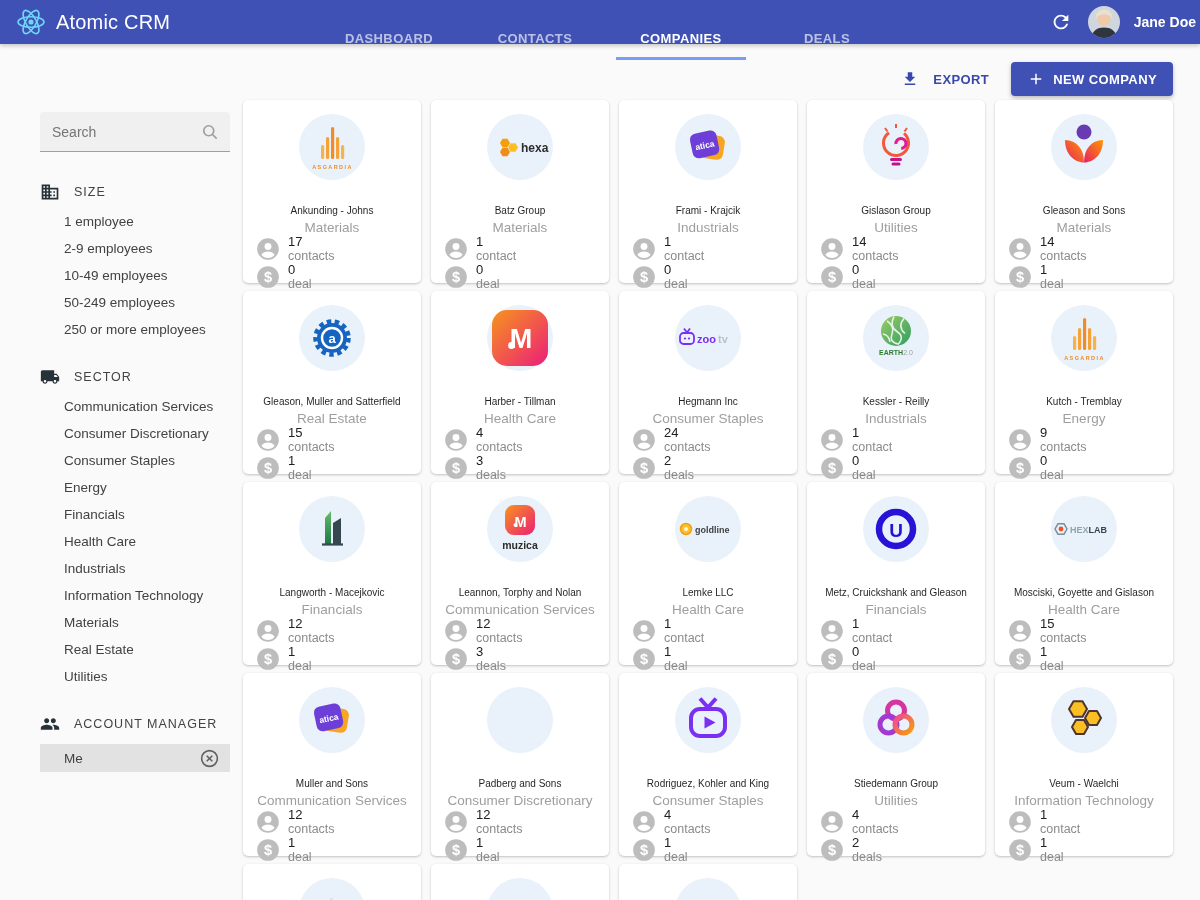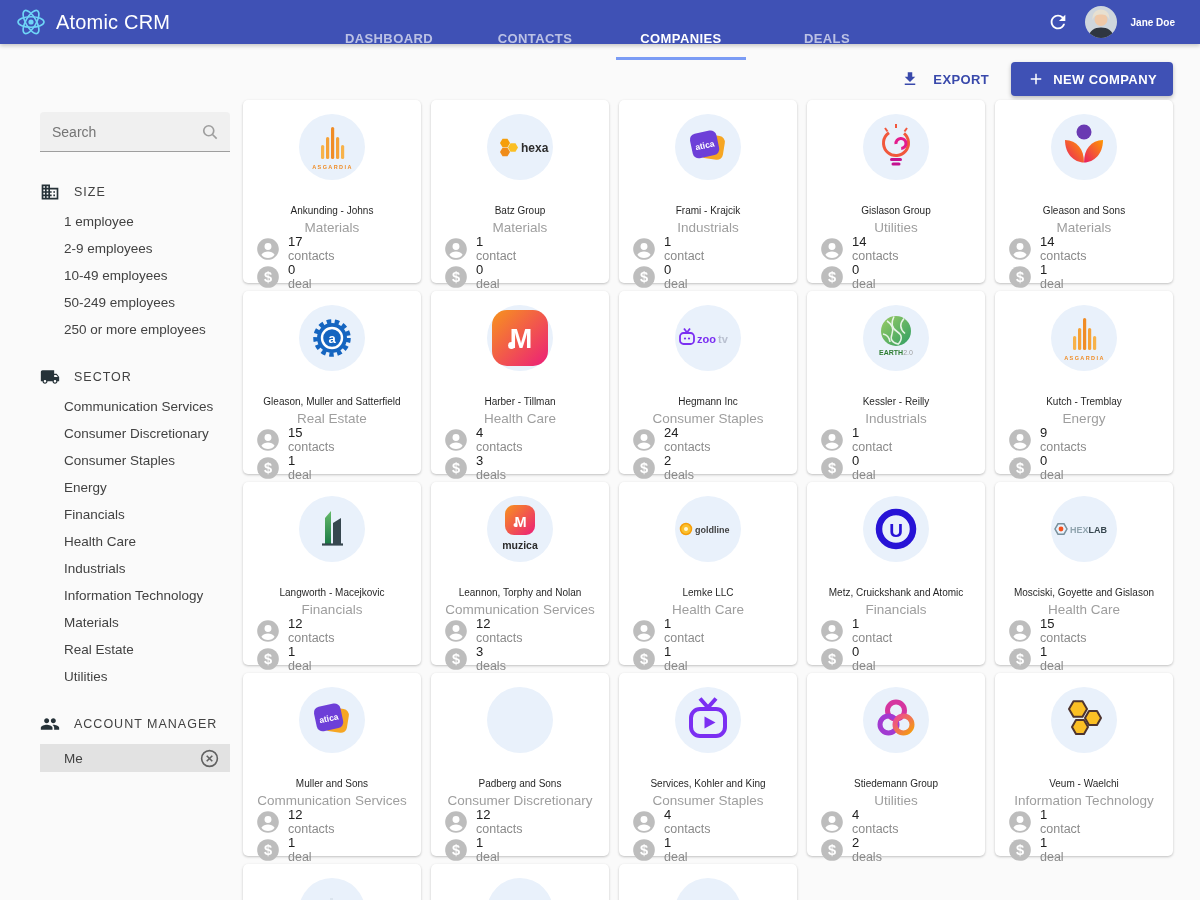--- a/index.html
+++ b/index.html
@@ -2,41 +2,41 @@
 <html><head>
 <meta charset="utf-8">
 <style>
   * { box-sizing: border-box; margin: 0; padding: 0; }
   html, body { width: 1200px; height: 900px; overflow: hidden; }
   body { background: #fafafa; font-family: "Liberation Sans", sans-serif; }
 
   
   header {
     position: relative; height: 44px; background: #3f51b5;
-    display: flex; align-items: center; padding: 0 25px 0 16px;
+    display: flex; align-items: center; padding: 0 4px 0 16px;
     box-shadow: 0 2px 4px rgba(0,0,0,.2);
   }
   .brand { display: flex; align-items: center; gap: 10px; }
   .brand-logo { display: flex; width: 30px; height: 30px; }
   .brand-name { color: #fff; font-size: 20px; font-weight: 500; letter-spacing: .2px; }
   nav.tabs { position: absolute; left: 316px; top: 16px; height: 100%; display: flex; }
   .tab {
     width: 146px; height: 100%; display: flex; align-items: center; justify-content: center;
     color: rgba(255,255,255,.65); font-size: 13px; font-weight: 700; letter-spacing: .4px;
     cursor: pointer; position: relative;
   }
   .tab.active { color: #fff; }
   .tab.active::after {
     content: ""; position: absolute; left: 8px; right: 8px; bottom: 0; height: 3px;
     background: #7b9cf5;
   }
   .hright { margin-left: auto; display: flex; align-items: center; gap: 14px; }
   .refresh { background: none; border: none; cursor: pointer; display: flex; padding: 2px; }
   .avatar { width: 32px; height: 32px; border-radius: 50%; overflow: hidden; display: flex; cursor: pointer; }
-  .uname { color: #fff; font-size: 10px; font-weight: 700; }
+  .uname { color: #fff; font-size: 14px; font-weight: 700; }
 
   
   .toolbar { display: flex; justify-content: flex-end; align-items: center; gap: 14px; margin: 18px 27px 0 0; height: 34px; }
   .export {
     display: flex; align-items: center; gap: 14px; background: none; border: none; cursor: pointer;
     color: #3949ab; font-size: 13px; font-weight: 700; letter-spacing: .4px; font-family: inherit;
     padding: 6px 8px;
   }
   .newco {
     display: flex; align-items: center; gap: 8px; border: none; cursor: pointer;
@@ -764,21 +764,21 @@
           </div>
         </div>
       </article>
       <article class="card">
         <div class="logo-badge">
           <svg width="56" height="56" viewBox="0 0 56 56">
             <circle cx="28" cy="28" r="17" fill="none" stroke="#2713d6" stroke-width="6.5"></circle>
             <text x="28" y="36" text-anchor="middle" font-size="19" font-weight="bold" fill="#2713d6" font-family="Liberation Sans, sans-serif">U</text>
           </svg>
         </div>
-        <div class="cname">Metz, Cruickshank and Atomic</div>
+        <div class="cname">Metz, Cruickshank and Gleason</div>
         <div class="csector">Financials</div>
         <div class="stats">
           <div class="stat">
             <span class="si">
               <svg viewBox="0 0 24 24" width="26" height="26">
                 <path fill="#bdbdbd" d="M12 2C6.48 2 2 6.48 2 12s4.48 10 10 10 10-4.48 10-10S17.52 2 12 2zm0 4.5a3.2 3.2 0 110 6.4 3.2 3.2 0 010-6.4zm0 13.7a7.7 7.7 0 01-6.1-3c1.3-2 3.7-3 6.1-3s4.8 1 6.1 3a7.7 7.7 0 01-6.1 3z"></path>
               </svg>
             </span>
             <span class="stxt">
               <b>1</b>
@@ -904,21 +904,21 @@
       <article class="card">
         <div class="logo-badge">
           <svg width="56" height="56" viewBox="0 0 56 56">
             <g fill="none" stroke="#7b2ff2" stroke-width="4">
               <rect x="11" y="17" width="34" height="27" rx="9"></rect>
               <path d="M20 6.5l8 9 8-9"></path>
             </g>
             <path d="M24.5 24.5l11 6-11 6z" fill="#7b2ff2"></path>
           </svg>
         </div>
-        <div class="cname">Services, Kohler and King</div>
+        <div class="cname">Rodriguez, Kohler and King</div>
         <div class="csector">Consumer Staples</div>
         <div class="stats">
           <div class="stat">
             <span class="si">
               <svg viewBox="0 0 24 24" width="26" height="26">
                 <path fill="#bdbdbd" d="M12 2C6.48 2 2 6.48 2 12s4.48 10 10 10 10-4.48 10-10S17.52 2 12 2zm0 4.5a3.2 3.2 0 110 6.4 3.2 3.2 0 010-6.4zm0 13.7a7.7 7.7 0 01-6.1-3c1.3-2 3.7-3 6.1-3s4.8 1 6.1 3a7.7 7.7 0 01-6.1 3z"></path>
               </svg>
             </span>
             <span class="stxt">
               <b>4</b>

